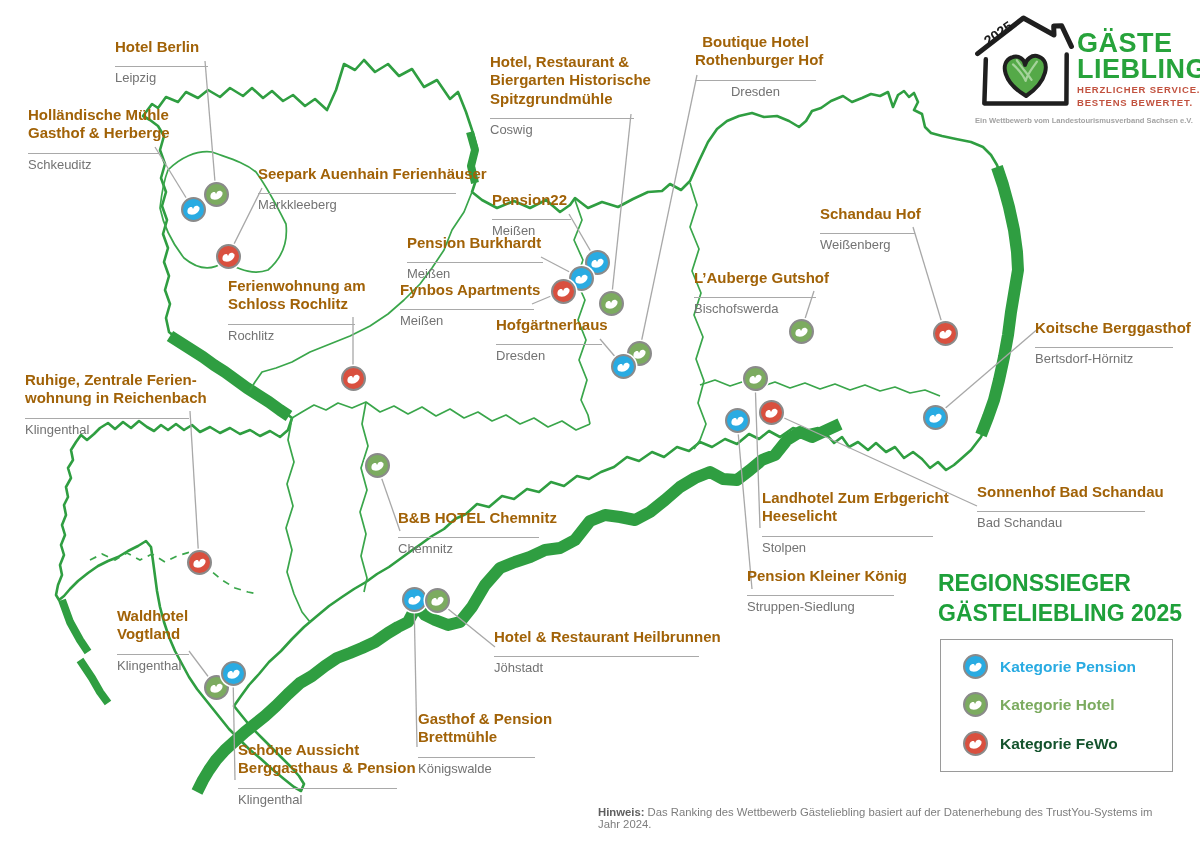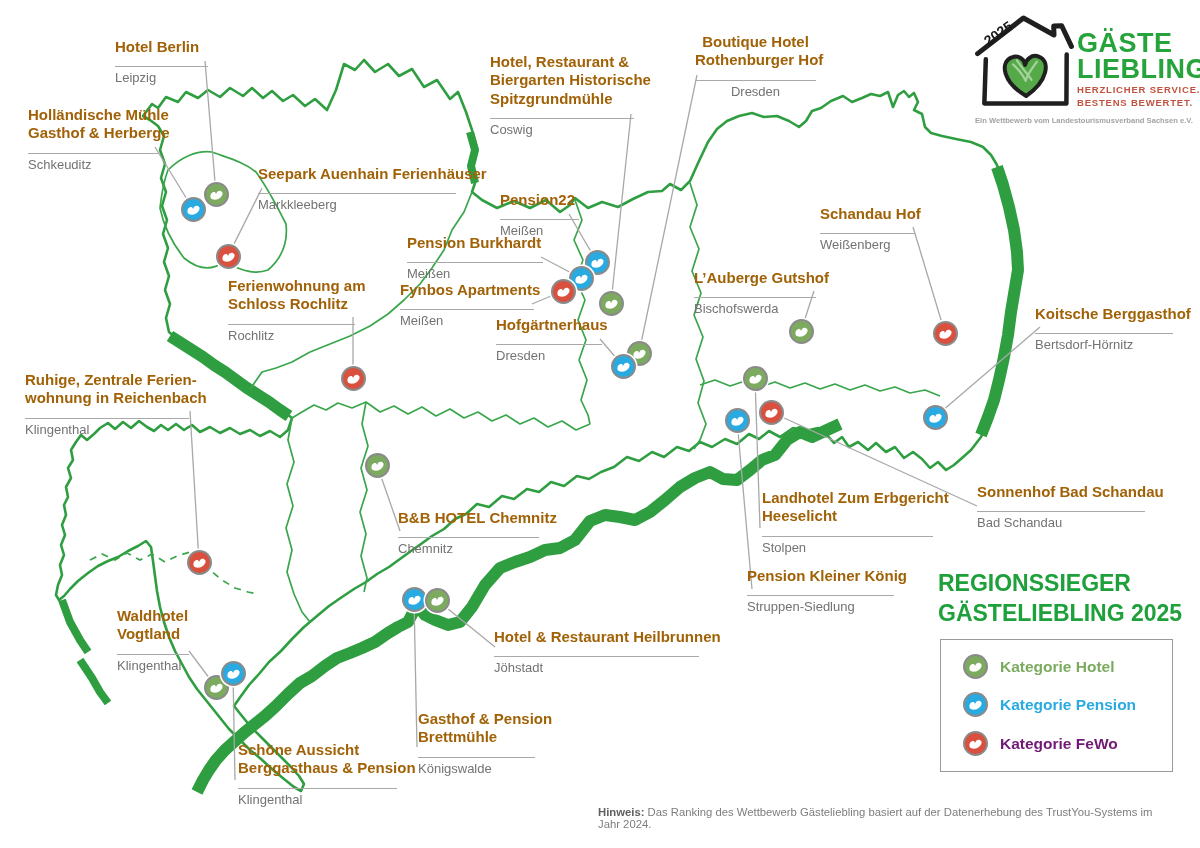--- a/index.html
+++ b/index.html
@@ -137,21 +137,21 @@
         <div class="loc-city">Markkleeberg</div>
       </div>
       <div class="loc-label" style="left: 490px; top: 53px;">
         <div class="loc-name" style="width: 144px;">Hotel, Restaurant &amp;<br>Biergarten Historische<br>Spitzgrundmühle</div>
         <div class="loc-city">Coswig</div>
       </div>
       <div class="loc-label" style="left: 695px; top: 33px; text-align: center;">
         <div class="loc-name" style="width: 121px;">Boutique Hotel<br>Rothenburger Hof</div>
         <div class="loc-city">Dresden</div>
       </div>
-      <div class="loc-label" style="left: 492px; top: 191px; margin-left: 8px;">
+      <div class="loc-label" style="left: 492px; top: 191px;">
         <div class="loc-name" style="width: 79px;">Pension22</div>
         <div class="loc-city">Meißen</div>
       </div>
       <div class="loc-label" style="left: 407px; top: 234px;">
         <div class="loc-name" style="width: 136px;">Pension Burkhardt</div>
         <div class="loc-city">Meißen</div>
       </div>
       <div class="loc-label" style="left: 400px; top: 281px;">
         <div class="loc-name" style="width: 134px; text-align: right;">Fynbos Apartments</div>
         <div class="loc-city">Meißen</div>
@@ -162,21 +162,21 @@
       </div>
       <div class="loc-label" style="left: 694px; top: 269px;">
         <div class="loc-name" style="width: 122px; text-align: right;">L’Auberge Gutshof</div>
         <div class="loc-city">Bischofswerda</div>
       </div>
       <div class="loc-label" style="left: 820px; top: 205px;">
         <div class="loc-name" style="width: 95px;">Schandau Hof</div>
         <div class="loc-city">Weißenberg</div>
       </div>
       <div class="loc-label" style="left: 1035px; top: 305px;">
-        <div class="loc-name" style="width: 138px;">Koitsche Berggasthof</div>
+        <div class="loc-name" style="width: 138px; margin-top: 14px;">Koitsche Berggasthof</div>
         <div class="loc-city">Bertsdorf-Hörnitz</div>
       </div>
       <div class="loc-label" style="left: 762px; top: 489px;">
         <div class="loc-name" style="width: 171px;">Landhotel Zum Erbgericht<br>Heeselicht</div>
         <div class="loc-city">Stolpen</div>
       </div>
       <div class="loc-label" style="left: 977px; top: 483px;">
         <div class="loc-name" style="width: 168px;">Sonnenhof Bad Schandau</div>
         <div class="loc-city">Bad Schandau</div>
       </div>
@@ -349,42 +349,42 @@
     <div id="logo-sub">Ein Wettbewerb vom Landestourismusverband Sachsen e.V.</div>
   </div>
 
   <div id="region-title">
     <div>REGIONSSIEGER</div>
     <div>GÄSTELIEBLING 2025</div>
   </div>
 
   <div id="legend-box">
     <div class="legend-row">
+      <span class="legend-pin-slot"><div class="pin pin-inline" style="background: rgb(41, 171, 226);">
+            <svg viewBox="0 0 21 21">
+              <path d="M4 14 C3 10 6 7 9 8 L10 10 C11 6 15 5 17 8 C18 11 15 15 11 16 C8 16.5 5 16 4 14 Z" fill="#ffffff"></path>
+            </svg>
+          </div></span>
+      <span class="legend-label" style="color: rgb(41, 171, 226);">Kategorie Pension</span>
+    </div>
+    <div class="legend-row">
       <span class="legend-pin-slot"><div class="pin pin-inline" style="background: rgb(124, 171, 96);">
             <svg viewBox="0 0 21 21">
               <path d="M4 14 C3 10 6 7 9 8 L10 10 C11 6 15 5 17 8 C18 11 15 15 11 16 C8 16.5 5 16 4 14 Z" fill="#ffffff"></path>
             </svg>
           </div></span>
       <span class="legend-label" style="color: rgb(124, 171, 96);">Kategorie Hotel</span>
     </div>
     <div class="legend-row">
-      <span class="legend-pin-slot"><div class="pin pin-inline" style="background: rgb(41, 171, 226);">
-            <svg viewBox="0 0 21 21">
-              <path d="M4 14 C3 10 6 7 9 8 L10 10 C11 6 15 5 17 8 C18 11 15 15 11 16 C8 16.5 5 16 4 14 Z" fill="#ffffff"></path>
-            </svg>
-          </div></span>
-      <span class="legend-label" style="color: rgb(41, 171, 226);">Kategorie Pension</span>
-    </div>
-    <div class="legend-row">
       <span class="legend-pin-slot"><div class="pin pin-inline" style="background: rgb(217, 80, 63);">
             <svg viewBox="0 0 21 21">
               <path d="M4 14 C3 10 6 7 9 8 L10 10 C11 6 15 5 17 8 C18 11 15 15 11 16 C8 16.5 5 16 4 14 Z" fill="#ffffff"></path>
             </svg>
           </div></span>
-      <span class="legend-label" style="color: #701a75;">Kategorie FeWo</span>
+      <span class="legend-label" style="color: #14532d;">Kategorie FeWo</span>
     </div>
   </div>
 
   <div id="footer">
     <b>Hinweis:</b><span> Das Ranking des Wettbewerb Gästeliebling basiert auf der Datenerhebung des TrustYou-Systems im Jahr 2024.</span>
   </div>
 
 </div>
 
 </body></html>

